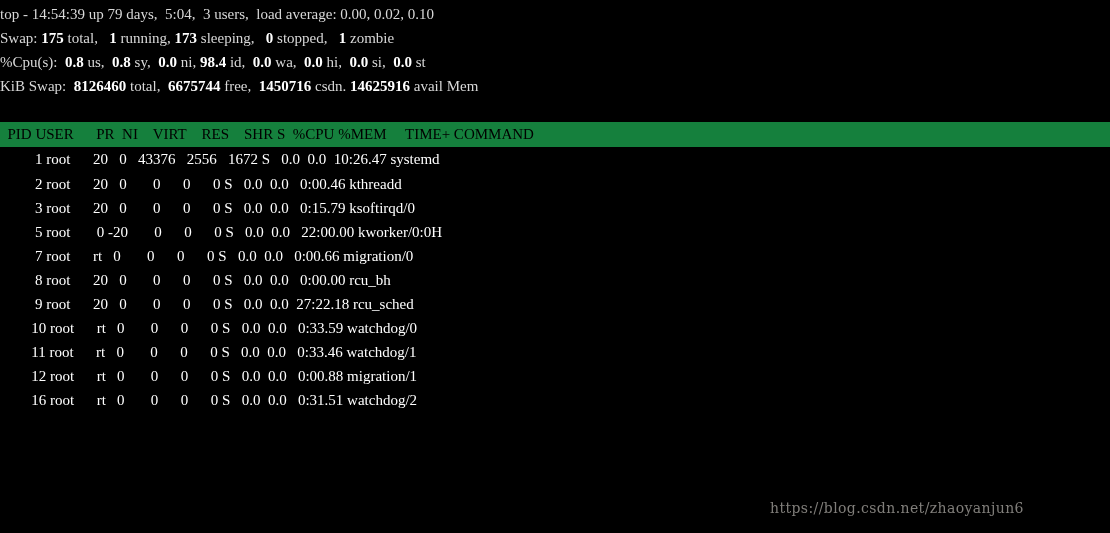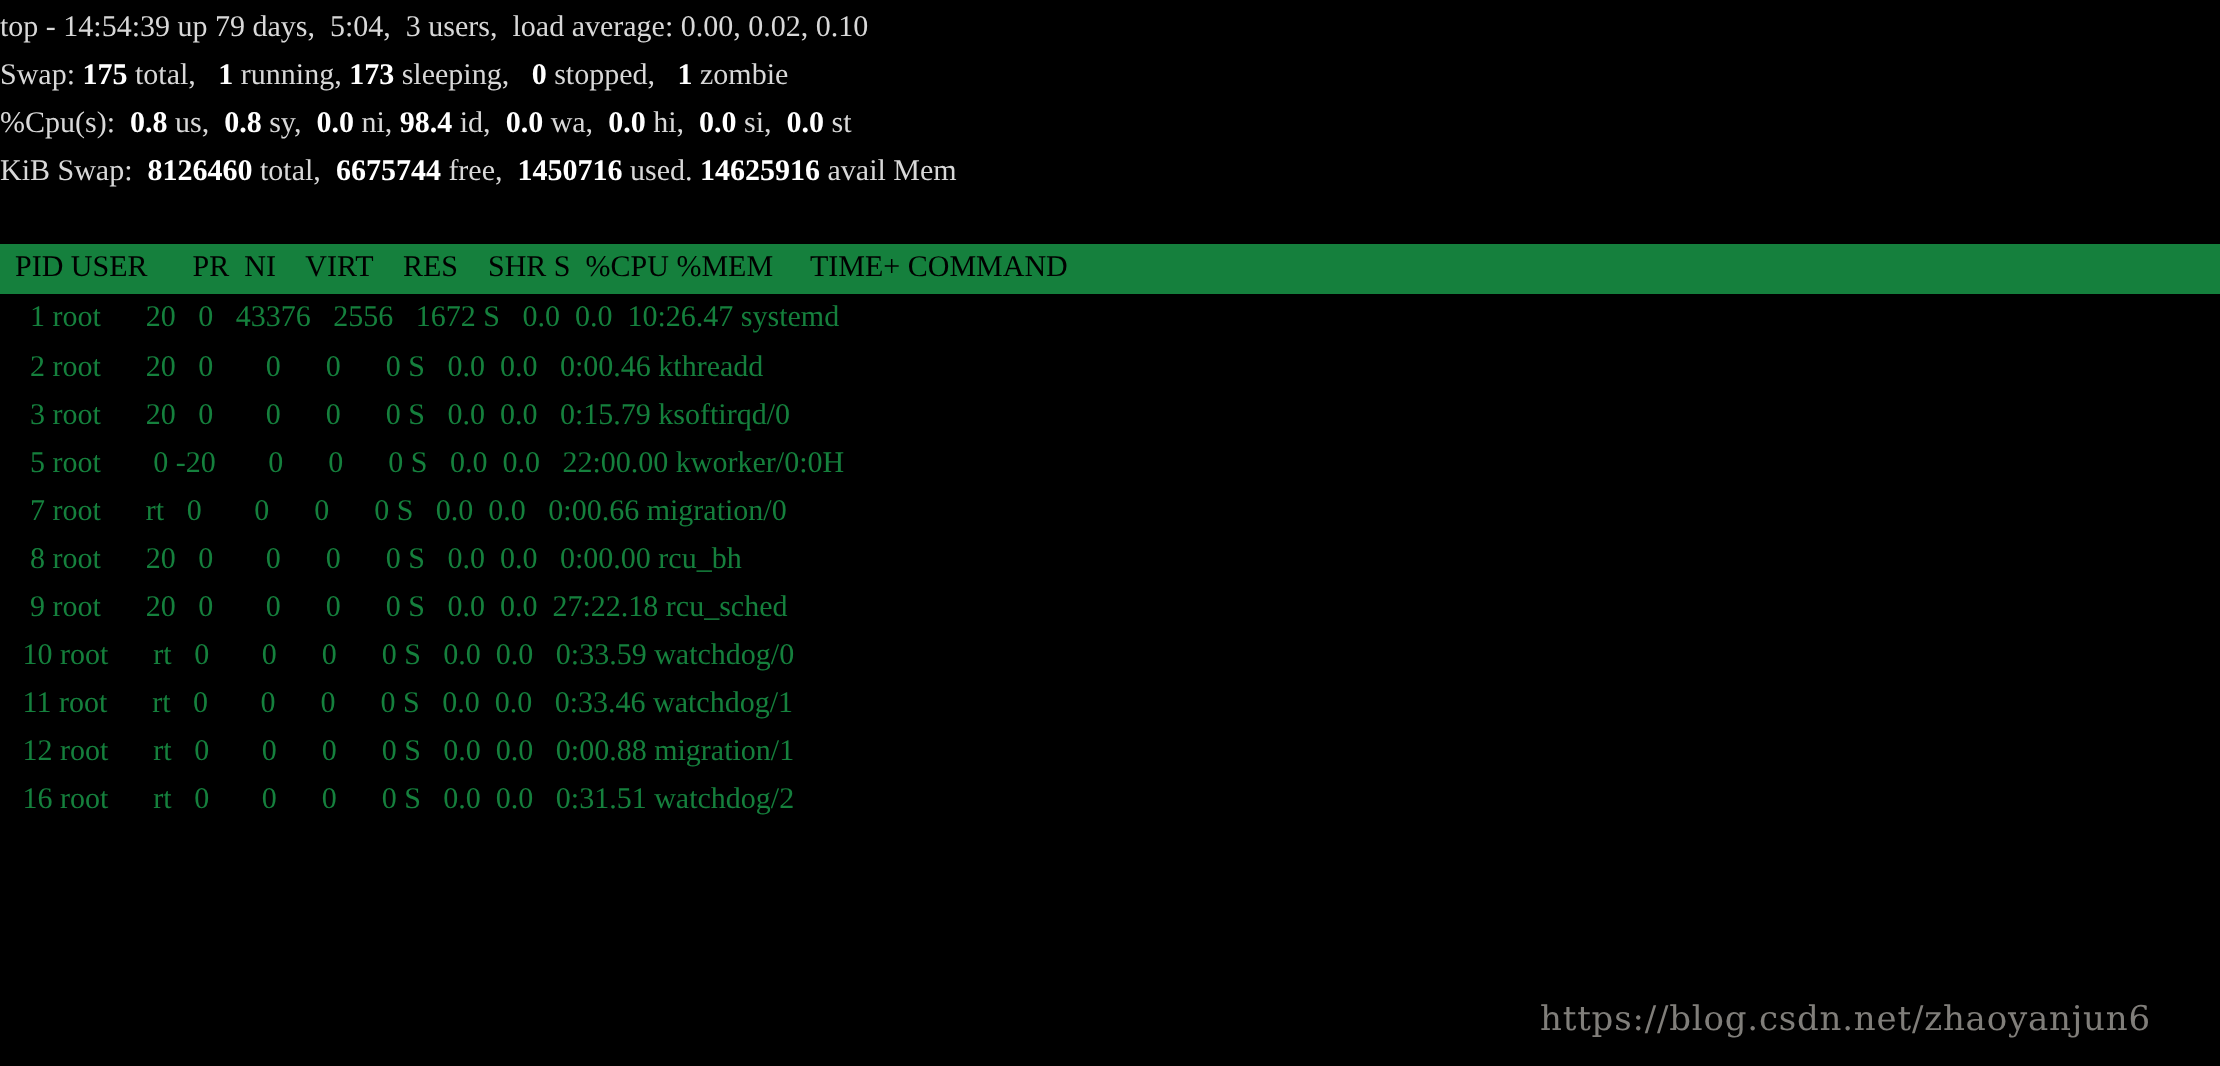--- a/index.html
+++ b/index.html
@@ -48,28 +48,29 @@
     height: 24.1px;
   }
   .header-row {
     background: #15803d;
     color: #000000;
     font-weight: normal;
     height: 25px;
     line-height: 25px;
   }
   .proc-line {
-    color: #15803d;
+    color: #ffffff;
+    margin-left: 20px;
   }
   .watermark {
     position: absolute;
     left: 770px;
     top: 500px;
     font-family: "DejaVu Serif", "Liberation Serif", serif;
-    font-size: 17px;
+    font-size: 14px;
     color: rgba(150,148,143,0.85);
     white-space: pre;
     pointer-events: none;
     letter-spacing: 0.4px;
   }
 </style>
 </head>
 <body>
 
 <div id="terminal">
@@ -78,21 +79,21 @@
 
     <div class="summary-block">
 
       <div class="line"><span>top - 14:54:39 up 79 days,  5:04,  3 users,  load average: 0.00, 0.02, 0.10</span></div>
 
       <div class="line"><span>Swap:</span> <b>175</b> <span>total,</span>   <b>1</b> <span>running,</span> <b>173</b> <span>sleeping,</span>   <b>0</b> <span>stopped,</span>   <b>1</b> <span>zombie</span></div>
 
       <div class="line"><span>%Cpu(s):</span>  <b>0.8</b> <span>us,</span>  <b>0.8</b> <span>sy,</span>  <b>0.0</b> <span>ni,</span> <b>98.4</b> <span>id,</span>  <b>0.0</b> <span>wa,</span>  <b>0.0</b> <span>hi,</span>  <b>0.0</b> <span>si,</span>  <b>0.0</b> <span>st</span></div>
 
 
-      <div class="line"><span>KiB Swap:</span>  <b>8126460</b> <span>total,</span>  <b>6675744</b> <span>free,</span>  <b>1450716</b> <span>used.</span> <b>14625916</b> <span>avail Mem</span></div>
+      <div class="line"><span>KiB Swap:</span>  <b>8126460</b> <span>total,</span>  <b>6675744</b> <span>free,</span>  <b>1450716</b> <span>csdn.</span> <b>14625916</b> <span>avail Mem</span></div>
 
     </div>
 
     <div class="spacer-line"></div>
 
     <div class="line header-row">  PID USER      PR  NI    VIRT    RES    SHR S  %CPU %MEM     TIME+ COMMAND                  </div>
 
     <div id="process-rows">
         <div class="line proc-line">    1 root      20   0   43376   2556   1672 S   0.0  0.0  10:26.47 systemd</div>
         <div class="line proc-line">    2 root      20   0       0      0      0 S   0.0  0.0   0:00.46 kthreadd</div>

